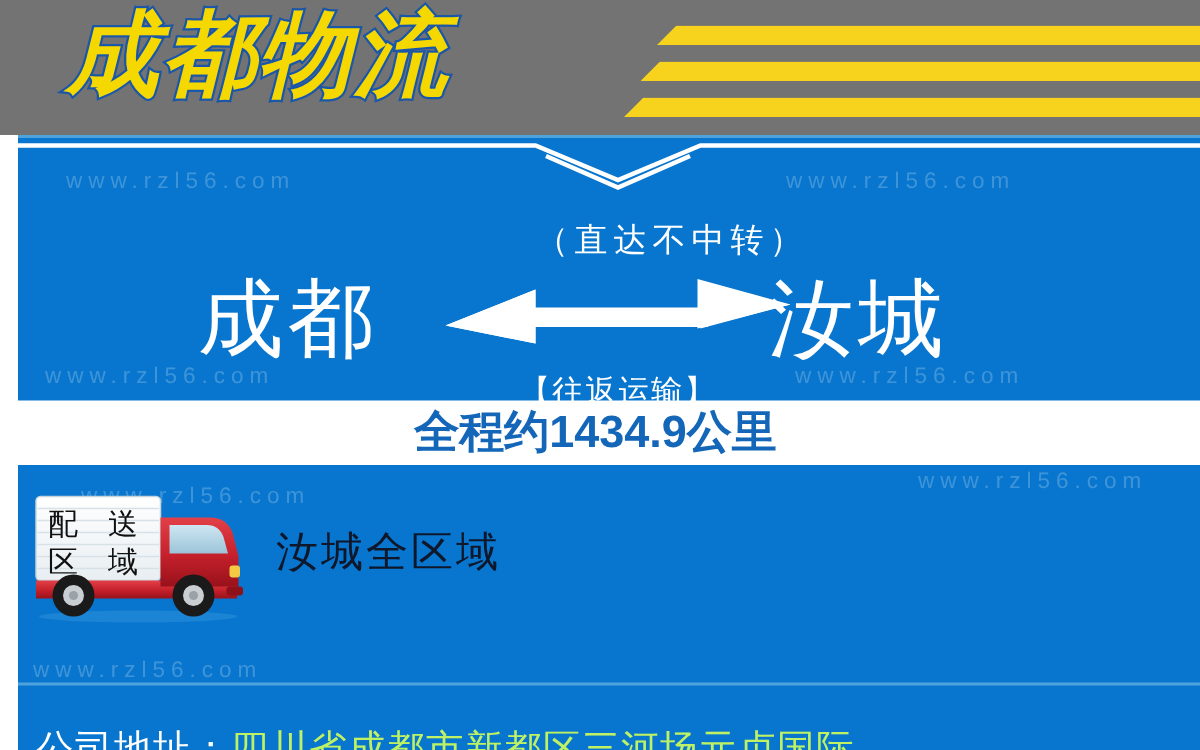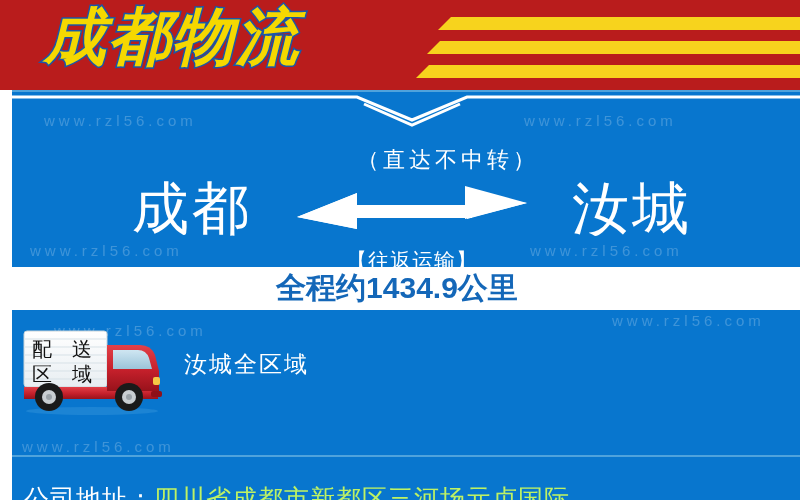--- a/index.html
+++ b/index.html
@@ -19,21 +19,21 @@
     background: #ffffff;
   }
 
   
   .header {
     position: absolute;
     left: 0;
     top: 0;
     width: 800px;
     height: 90px;
-    background: #b91c1c;
+    background: #737373;
     overflow: hidden;
   }
 
   .logo-title {
     position: absolute;
     left: 44px;
     top: 6px;
     font-size: 62px;
     font-weight: bold;
     font-style: italic;
@@ -116,33 +116,32 @@
     padding-left: 36px;
   }
 
   
   .route {
     position: absolute;
     left: 0;
     top: 85px;
     width: 704px;
     height: 80px;
-    font-family: Liberation Mono, monospace;
   }
   .city {
     position: absolute;
     top: 0;
     color: #ffffff;
     font-size: 57px;
     line-height: 76px;
     letter-spacing: 3px;
     white-space: nowrap;
   }
   .city.origin { left: 60px; width: 240px; text-align: center; }
-  .city.dest  { left: 500px; width: 240px; text-align: center; }
+  .city.dest  { left: 500px; width: 240px; }
 
   .arrow-wrap {
     position: absolute;
     left: 285px;
     top: 10px;
     width: 230px;
     height: 56px;
   }
   .roundtrip {
     position: absolute;
@@ -189,22 +188,22 @@
     position: absolute;
     left: 6px;
     top: 0px;
     width: 150px;
     height: 92px;
   }
   .delivery-label {
     position: absolute;
     left: 172px;
     top: 24px;
-    color: #ffffff;
-    font-size: 23px;
+    color: #0f172a;
+    font-size: 28px;
     letter-spacing: 2px;
     white-space: nowrap;
   }
 
   
   .footer-rule {
     position: absolute;
     left: 0;
     top: 365px;
     width: 800px;

